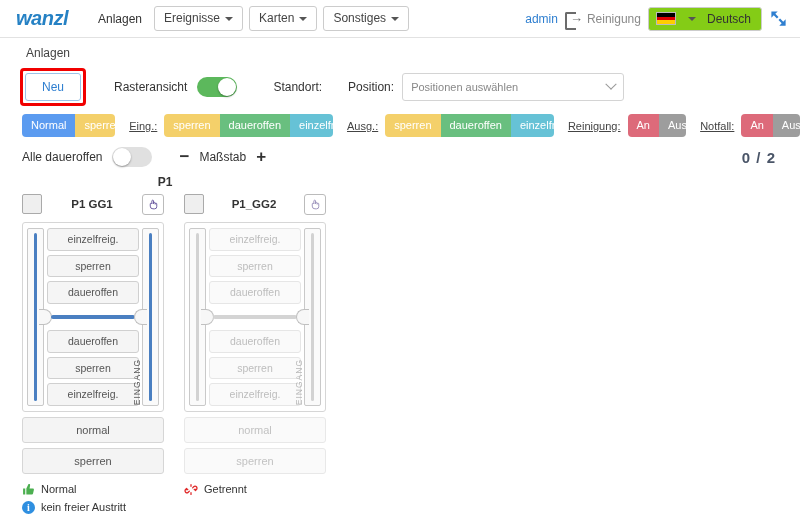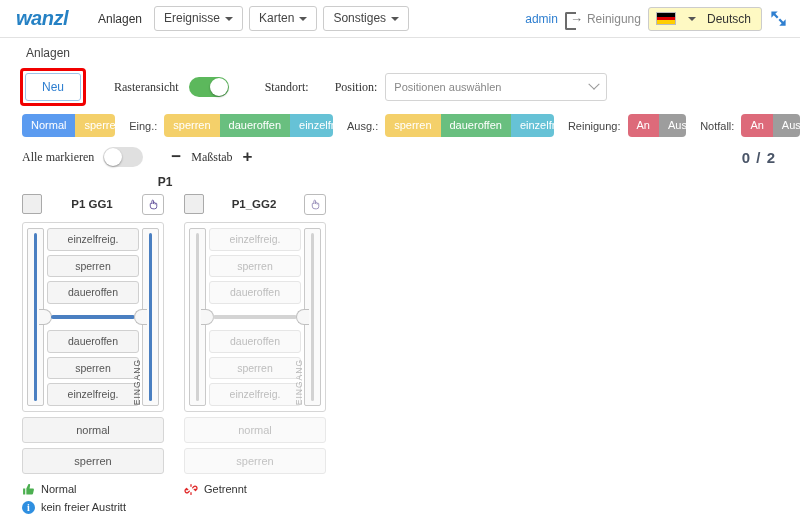--- a/index.html
+++ b/index.html
@@ -81,21 +81,21 @@
   }
   .logout-ico::after {
     content: "\2192";
     position: absolute; left: 5px; top: -2px;
     font-size: 13px; color: #6b6b6b; font-weight: bold;
   }
   .logout-text { color: #8a8a8a; font-size: 12px; cursor: pointer; }
   .lang-select {
     display: flex; align-items: center; gap: 7px;
     border: 1px solid #ccc; border-radius: 3px;
-    background: #fef9c3;
+    background: #84cc16;
     padding: 4px 10px 4px 7px;
     min-width: 110px;
     cursor: pointer;
   }
   .flag {
     width: 20px; height: 13px;
     border: 1px solid #bbb;
     background: linear-gradient(to bottom, #000 0 33.3%, #dd0000 33.3% 66.6%, #ffce00 66.6% 100%);
     flex: none;
   }
@@ -129,21 +129,21 @@
   }
   .neu-btn {
     border: 1px solid #9cc3e8;
     border-radius: 3px;
     background: #fff;
     color: #2f7fd0;
     font-size: 12px;
     padding: 6px 16px;
     cursor: pointer;
   }
-  .tlabel { font-size: 12px; color: #333; white-space: nowrap; font-family: Liberation Serif, serif; }
+  .tlabel { font-size: 12px; color: #333; white-space: nowrap; }
 
   .switch {
     width: 40px; height: 20px;
     border-radius: 11px;
     position: relative;
     display: inline-block;
     flex: none;
     cursor: pointer;
   }
   .switch.on  { background: #5cb85c; }
@@ -193,21 +193,21 @@
     white-space: nowrap;
     cursor: pointer;
     line-height: 1.2;
   }
   .f-blue   { background: #5b9bf0; color: #fff; }
   .f-yellow { background: #f4d06a; color: #fff; }
   .f-green  { background: #69bf7f; color: #fff; }
   .f-teal   { background: #66c2d6; color: #fff; }
   .f-red    { background: #dd6a7a; color: #fff; }
   .f-gray   { background: #9d9d9d; color: #fff; }
-  .flabel { font-size: 11px; color: #444; margin: 0 7px 0 14px; white-space: nowrap; }
+  .flabel { font-size: 11px; color: #444; margin: 0 7px 0 14px; white-space: nowrap; text-decoration: underline; }
 
   
   .toolbar3 {
     display: flex;
     align-items: center;
     padding: 6px 0 2px 22px;
     gap: 0;
   }
   .pm {
     font-size: 17px;
@@ -459,21 +459,21 @@
   </div>
 
   <span class="flabel">Notfall:</span>
   <div class="fgroup">
     <div class="fbtn f-red">An</div>
     <div class="fbtn f-gray">Aus</div>
   </div>
 </div>
 
 <div class="toolbar3">
-  <span class="tlabel">Alle markieren</span>
+  <span class="tlabel">Alle daueroffen</span>
   <span class="switch off" style="margin-left:9px;">
       <span class="knob"></span>
     </span>
 
   <span class="pm" style="margin-left:18px;">−</span>
   <span class="tlabel">Maßstab</span>
   <span class="pm">+</span>
 
   <span class="counter">0 / 2</span>
 </div>

